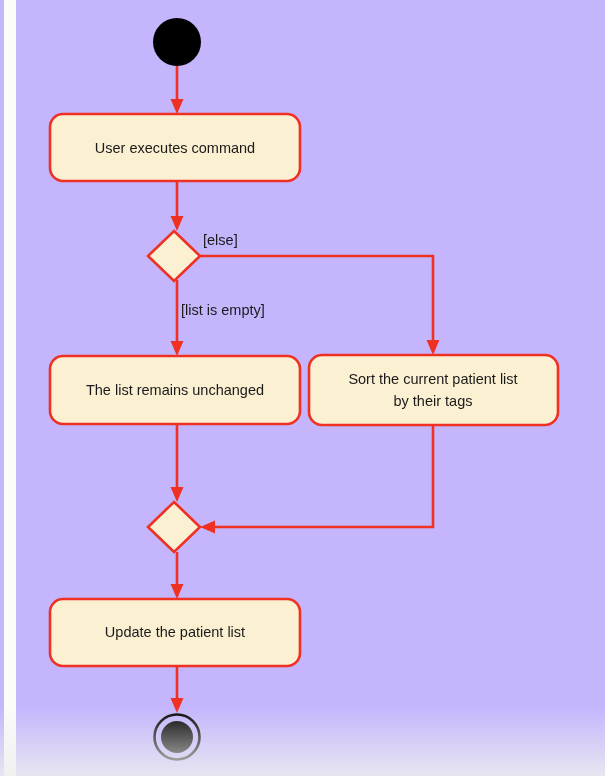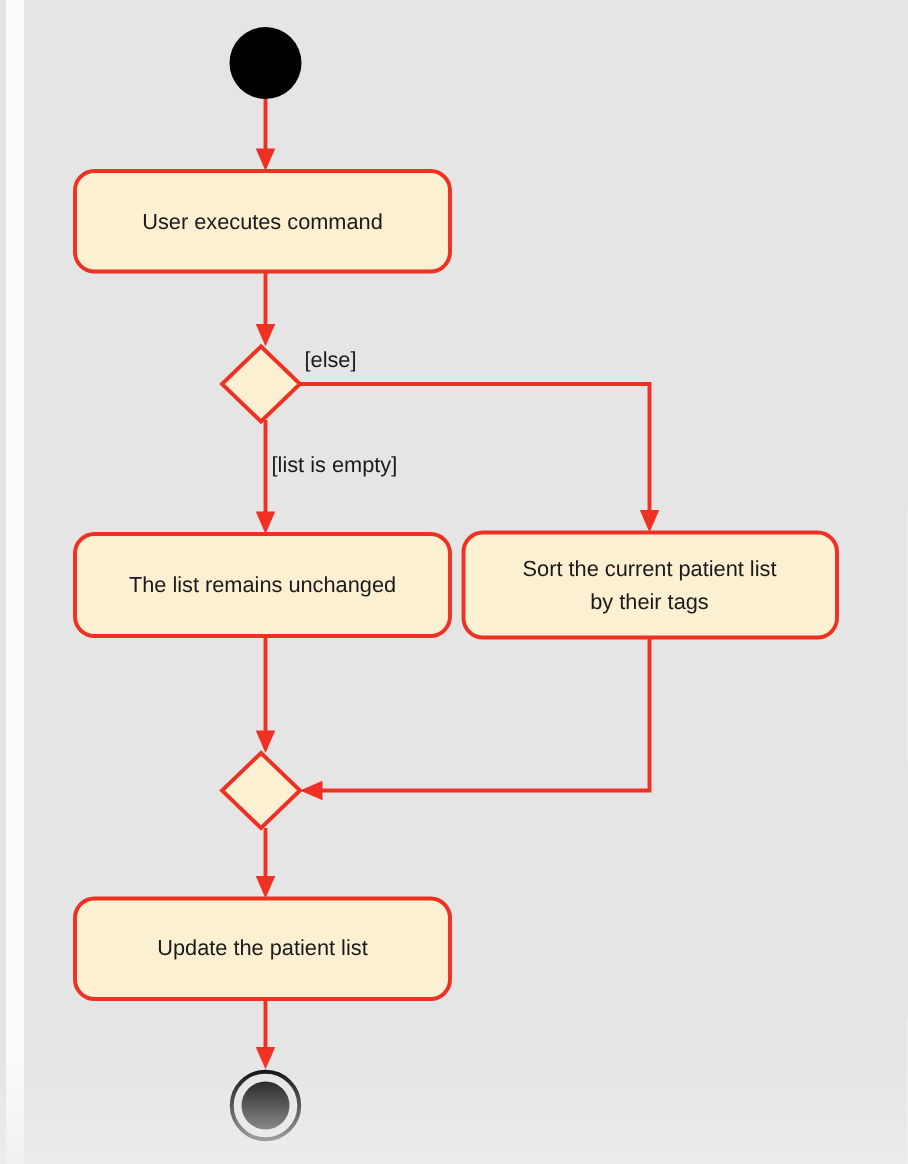--- a/index.html
+++ b/index.html
@@ -11,21 +11,21 @@
   body {
     width: 605px;
     height: 776px;
     font-family: "Liberation Sans", sans-serif;
     overflow: hidden;
   }
   #diagram-root {
     position: relative;
     width: 605px;
     height: 776px;
-    background: #e5e5e5;
+    background: #c4b5fd;
   }
   
   .left-margin-strip {
     position: absolute;
     left: 4px;
     top: 0;
     width: 12px;
     height: 776px;
     background: #fbfbfa;
   }

